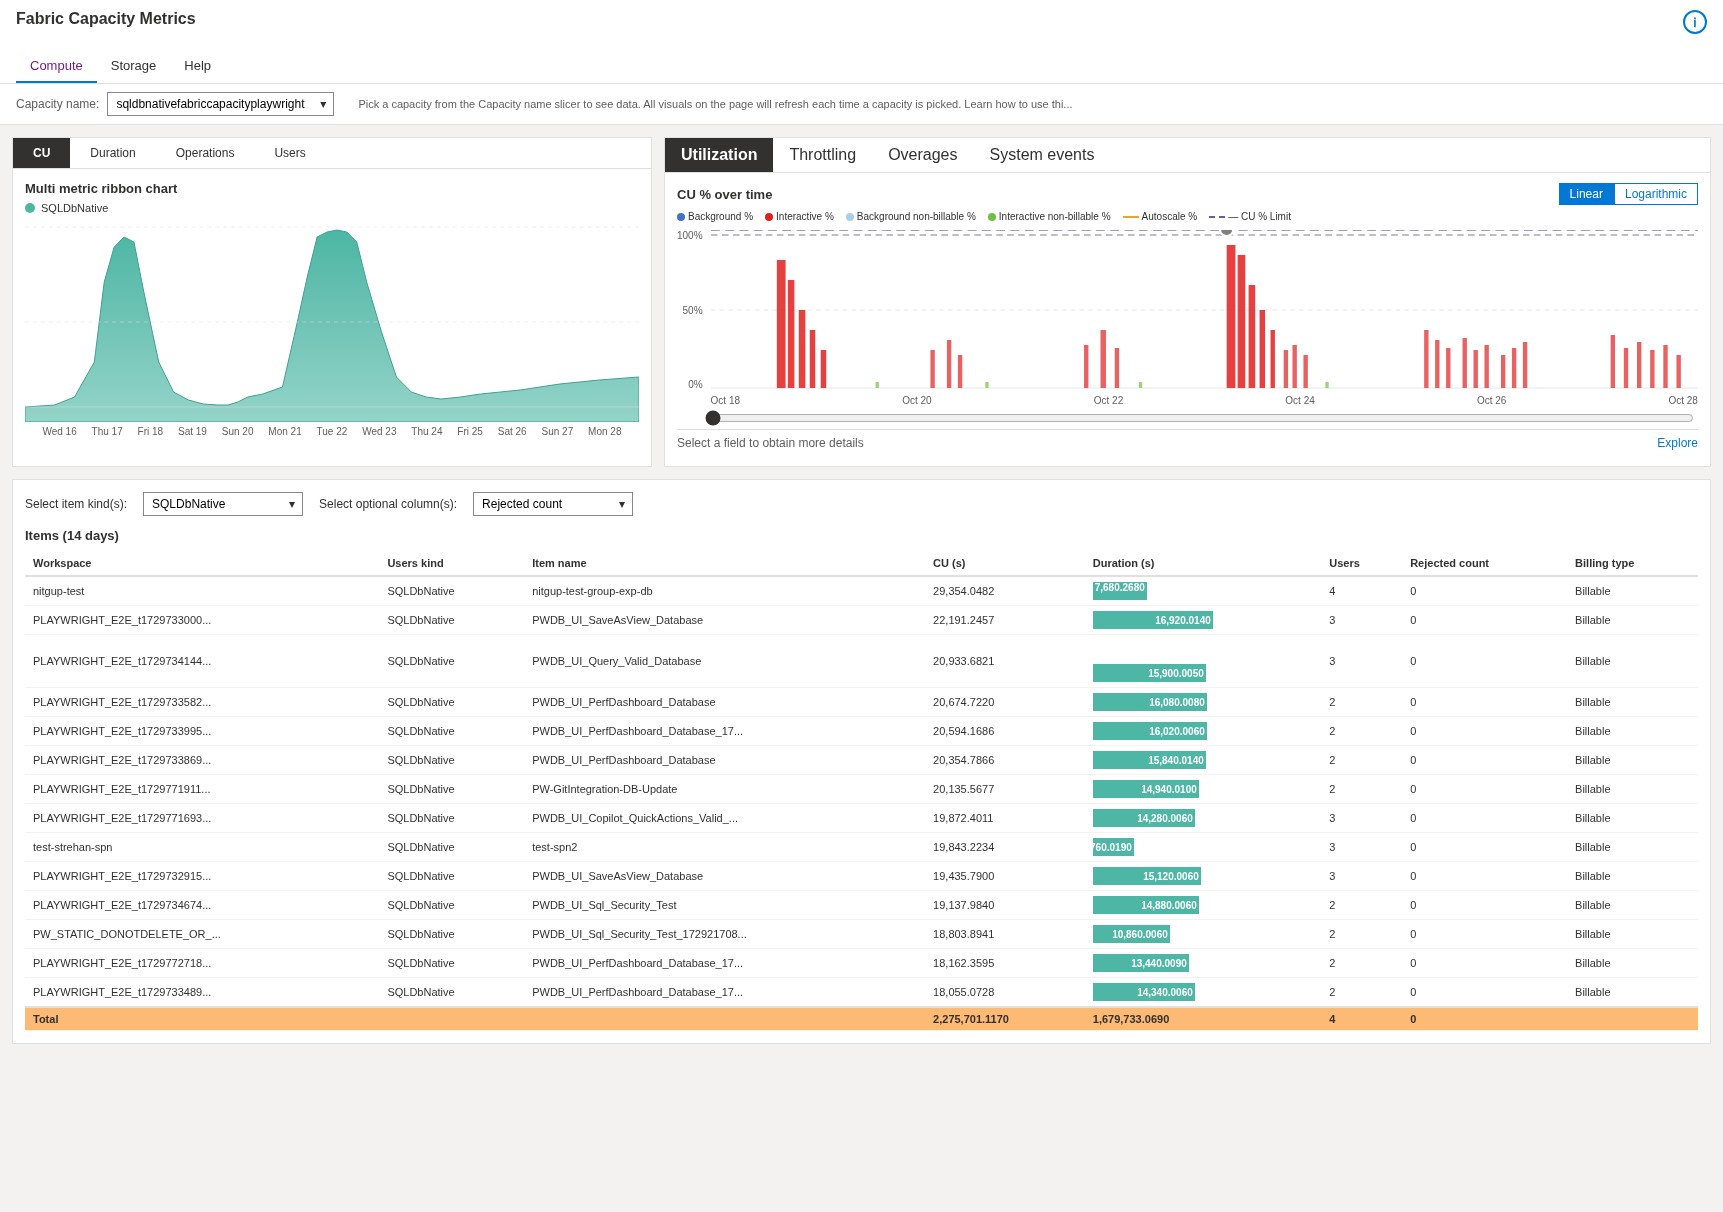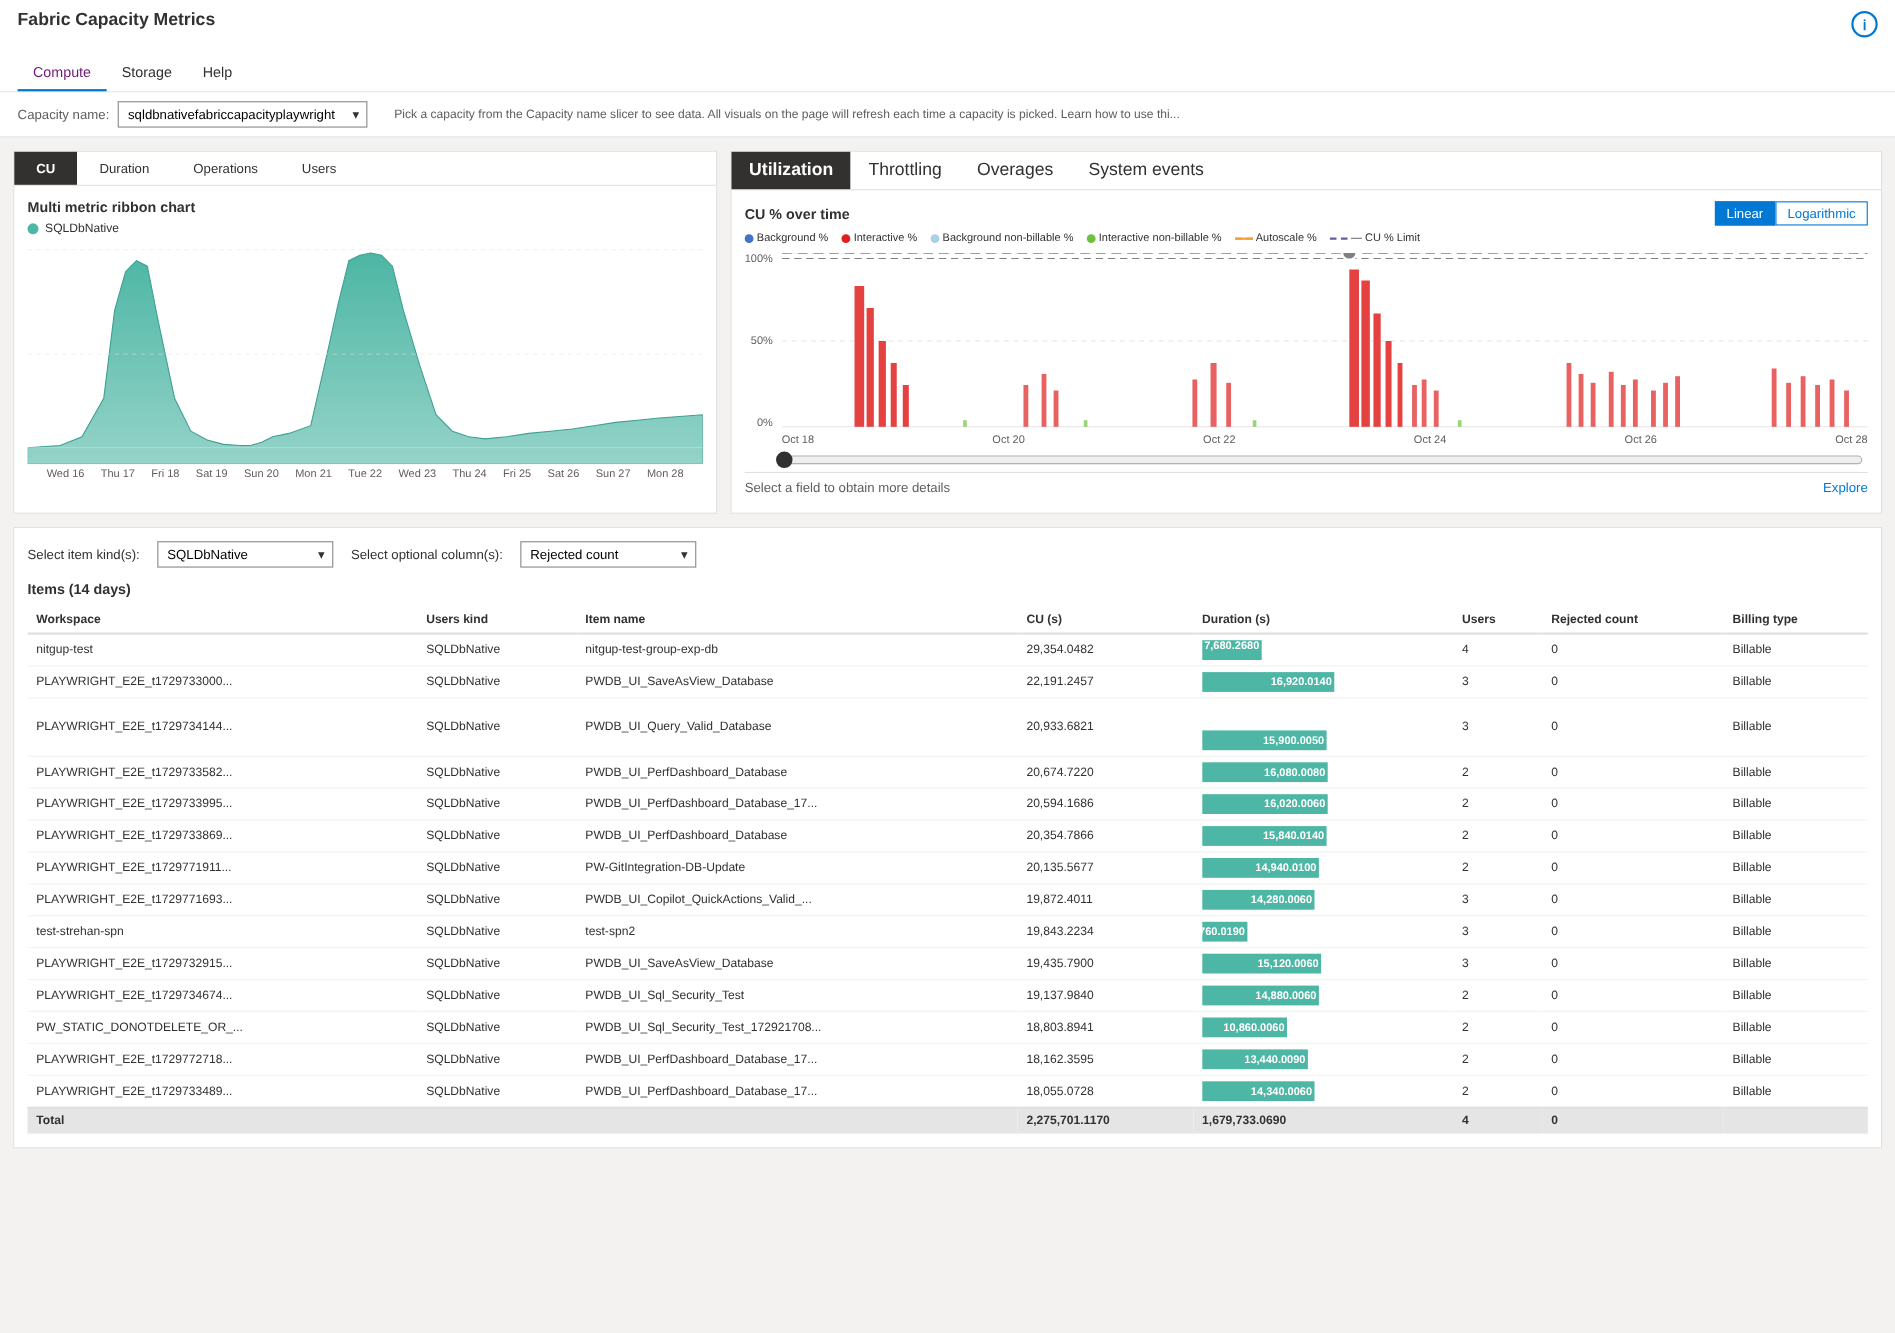--- a/index.html
+++ b/index.html
@@ -69,21 +69,21 @@
 
     .filter-row { display: flex; align-items: center; gap: 16px; margin-bottom: 12px; }
     .filter-label { font-size: 12px; }
     .filter-select { border: 1px solid #8a8886; padding: 4px 28px 4px 8px; font-size: 12px; appearance: none; background: #fff; min-width: 160px; cursor: pointer; }
 
     .items-title { font-size: 13px; font-weight: 600; margin-bottom: 8px; }
 
     .data-table { width: 100%; border-collapse: collapse; }
     .data-table th { font-size: 11px; font-weight: 600; text-align: left; padding: 6px 8px; border-bottom: 2px solid #e0e0e0; color: #323130; background: #fff; white-space: nowrap; }
     .data-table td { font-size: 11px; padding: 5px 8px; border-bottom: 1px solid #f3f2f1; white-space: nowrap; }
-    .data-table .total-row td { font-weight: 700; border-top: 2px solid #e0e0e0; background: #e5e5e5; }
+    .data-table .total-row td { font-weight: 700; border-top: 2px solid #e0e0e0; background: #fdba74; }
 
     input[type=range] { width: 100%; accent-color: #323130; }
   </style>
 </head>
 <body>
 
 <div class="app-header">
   <div style="display:flex; align-items:center; justify-content:space-between; margin-bottom:18px;">
     <span class="app-title">Fabric Capacity Metrics</span>
     <div class="info-icon">ℹ</div>

